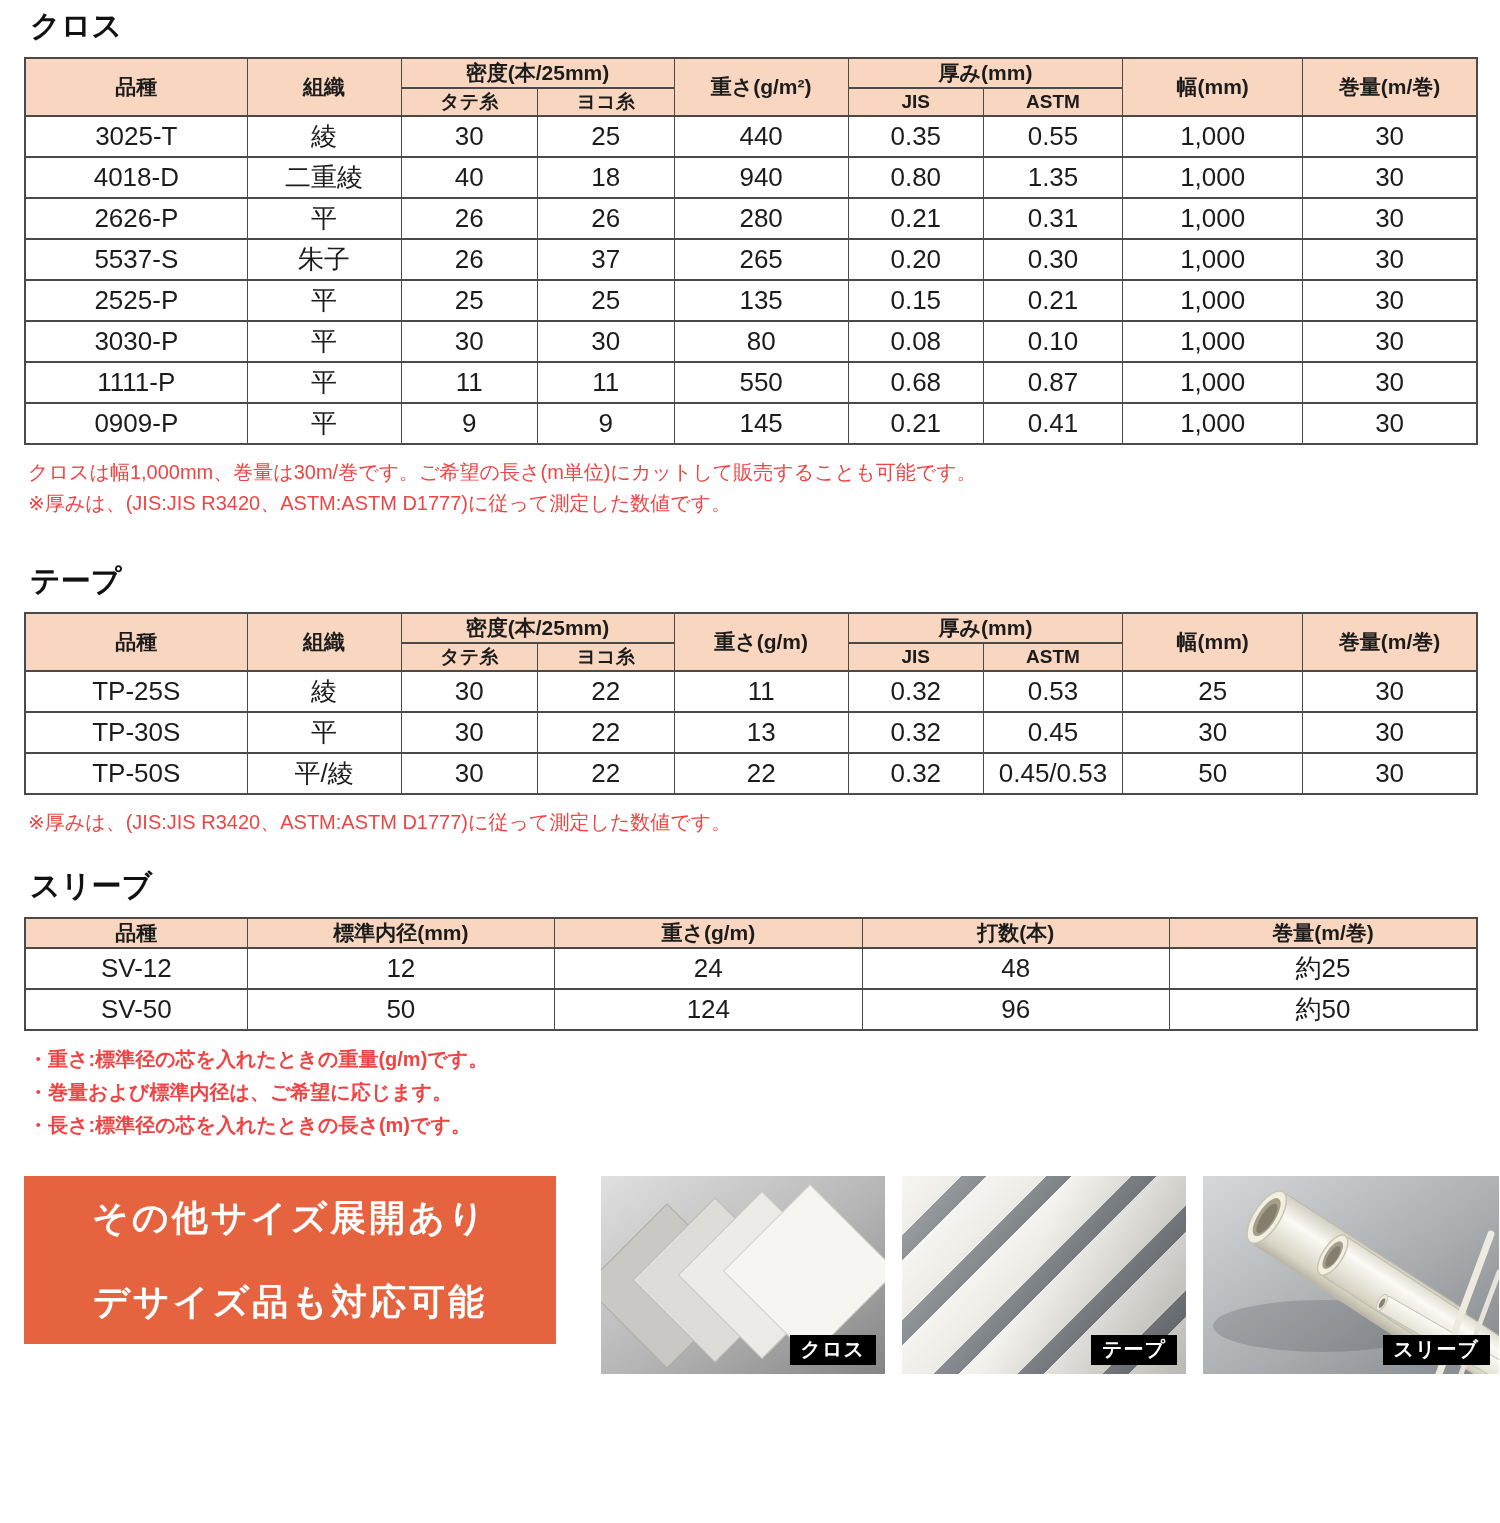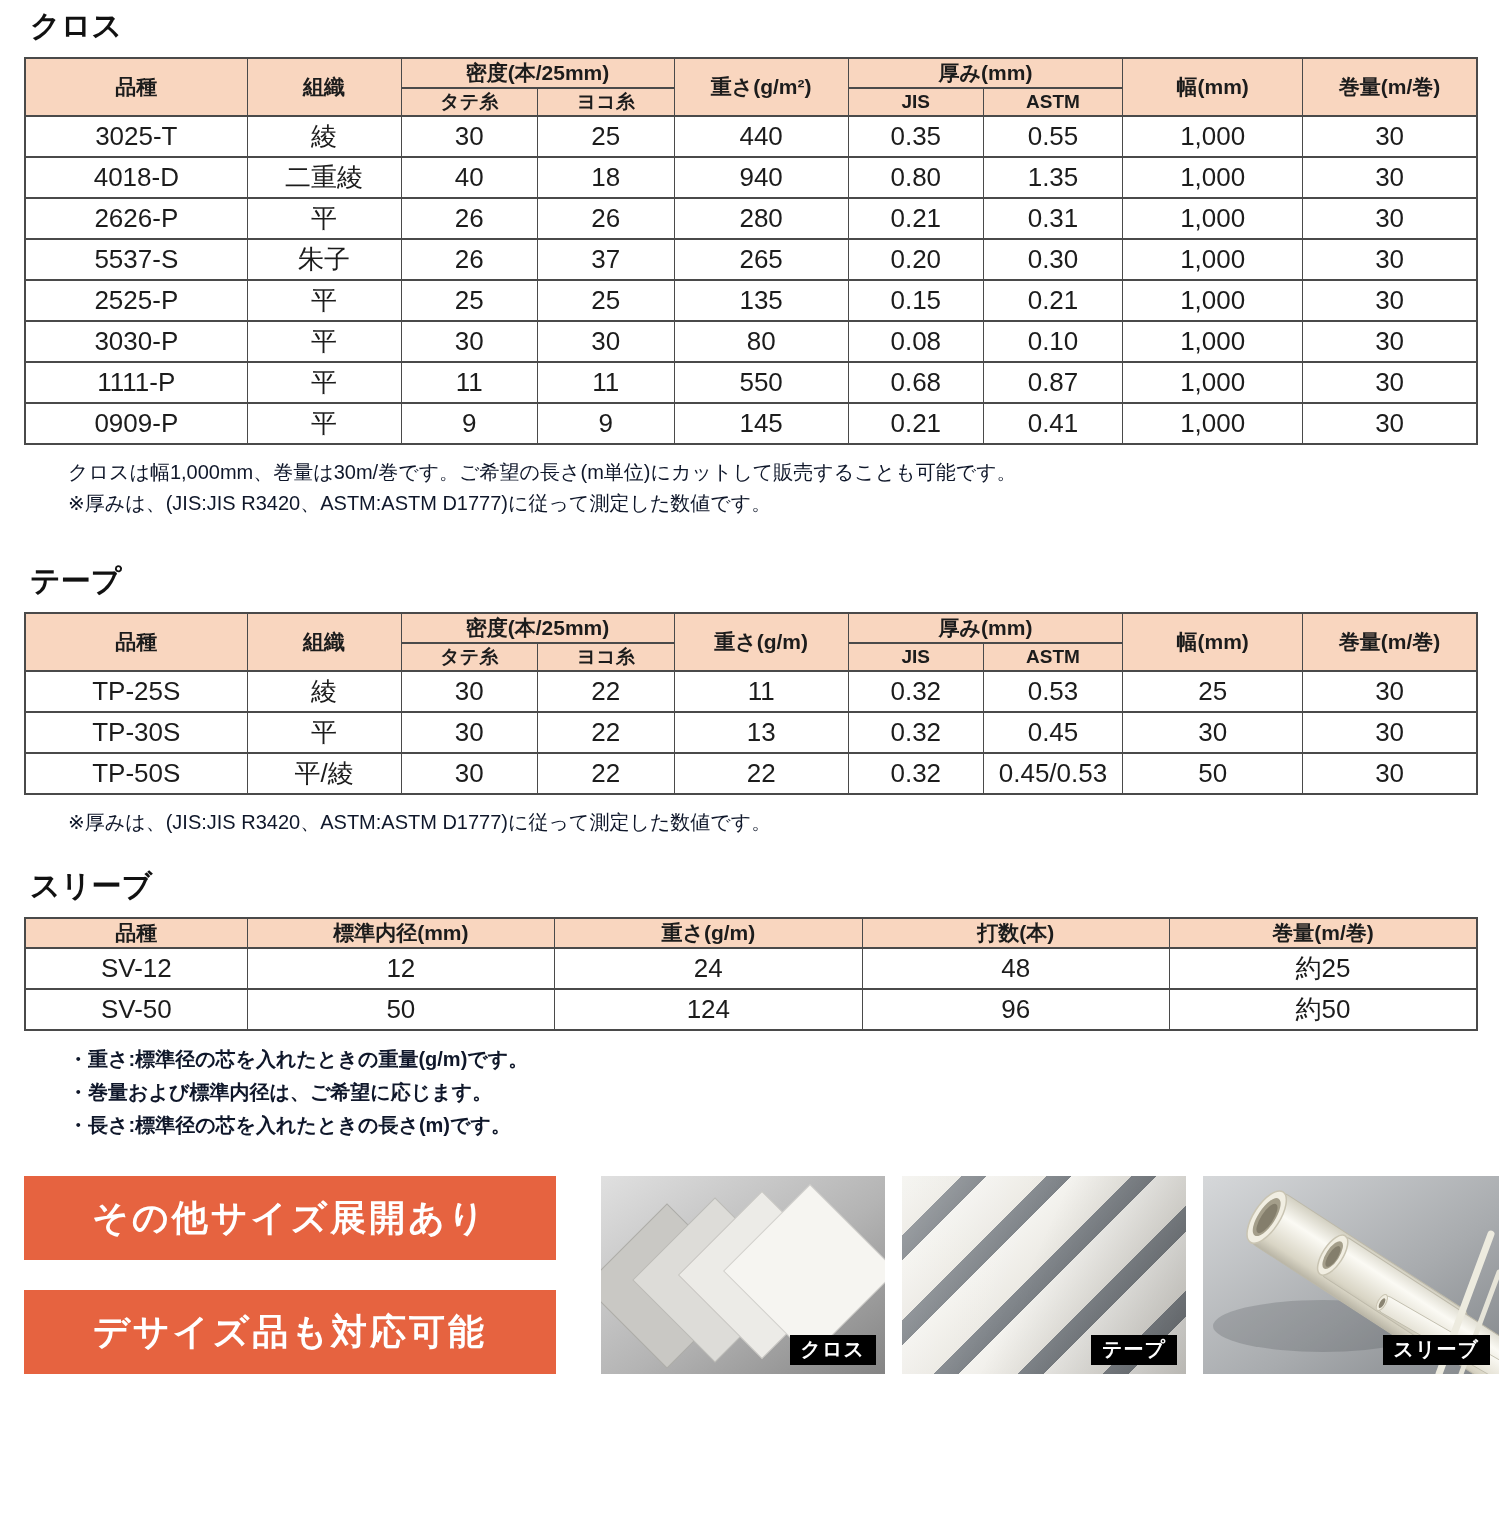--- a/index.html
+++ b/index.html
@@ -32,35 +32,35 @@
     border-top-width:2px;border-bottom-width:2px;
     text-align:center;vertical-align:middle;padding:0 4px;
     overflow:hidden;white-space:nowrap;
   }
   table.spec th{
     background:var(--header-bg);font-weight:bold;font-size:21px;height:30px;
   }
   table.spec tr.sub th{font-size:19px;height:16px;}
   table.spec td{font-size:26px;height:41px;font-weight:normal;}
   .notes{margin:12px 0 0 4px;}
-  .notes .note-line{font-size:20px;line-height:31px;color:#0f172a;margin-left:40px;}
+  .notes .note-line{font-size:20px;line-height:31px;color:#ef4444;}
   .notes-sleeve .note-line{line-height:33px;font-weight:bold;}
   .note-single{margin-bottom:0;}
   
   col.c-hinshu{width:15.3%;} col.c-soshiki{width:10.6%;}
   col.c-tate{width:9.4%;} col.c-yoko{width:9.4%;}
   col.c-omosa{width:12.0%;} col.c-jis{width:9.3%;} col.c-astm{width:9.6%;}
   col.c-haba{width:12.4%;} col.c-maki{width:12.0%;}
   
   col.s-hinshu{width:15.3%;} col.s-col{width:21.175%;}
   
   .bottom{display:flex;align-items:flex-start;margin-top:34px;}
   .banners{
     width:532px;height:198px;display:flex;flex-direction:column;
-    justify-content:space-between;margin-right:45px;flex:none;
+    justify-content:flex-start;margin-right:45px;flex:none;
   }
   .banner{
     height:84px;background:var(--banner);color:var(--banner-text);
     display:flex;align-items:center;justify-content:center;
     font-size:36px;font-weight:bold;letter-spacing:3px;
   }
   .photos{display:flex;gap:17px;flex:none;}
   .photo{position:relative;width:284px;height:198px;flex:none;overflow:hidden;}
   .photo svg{display:block;width:100%;height:100%;}
   .photo-tape{

